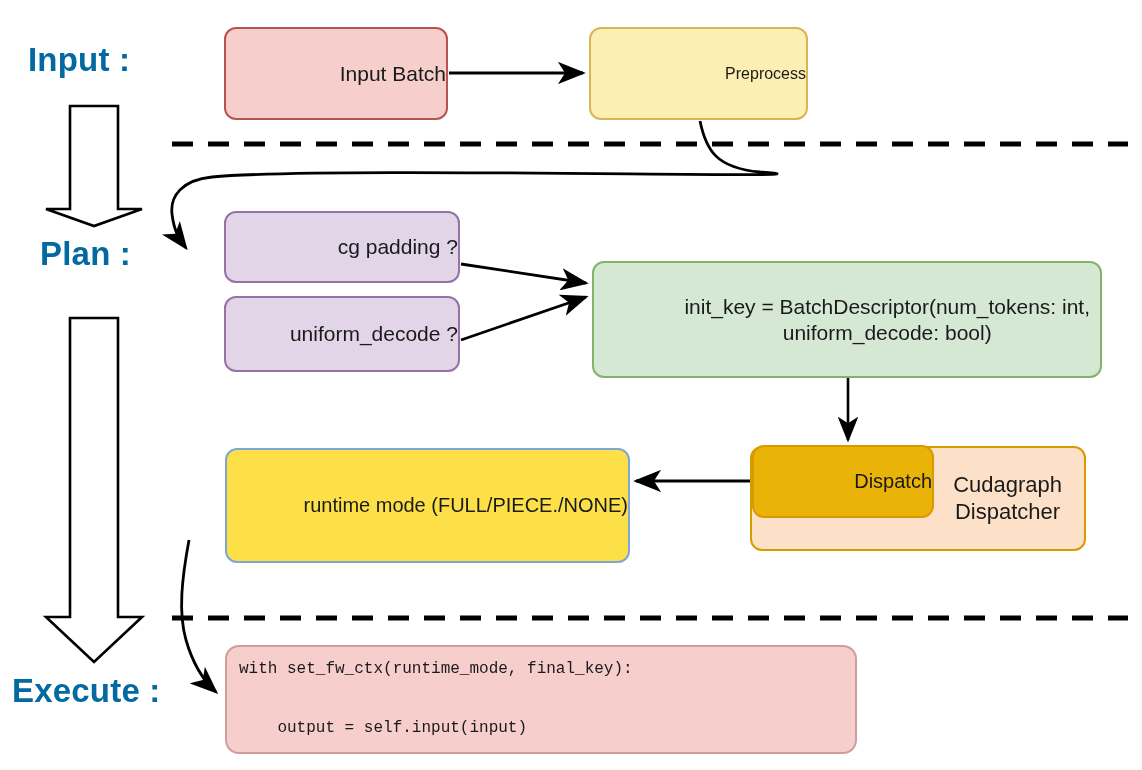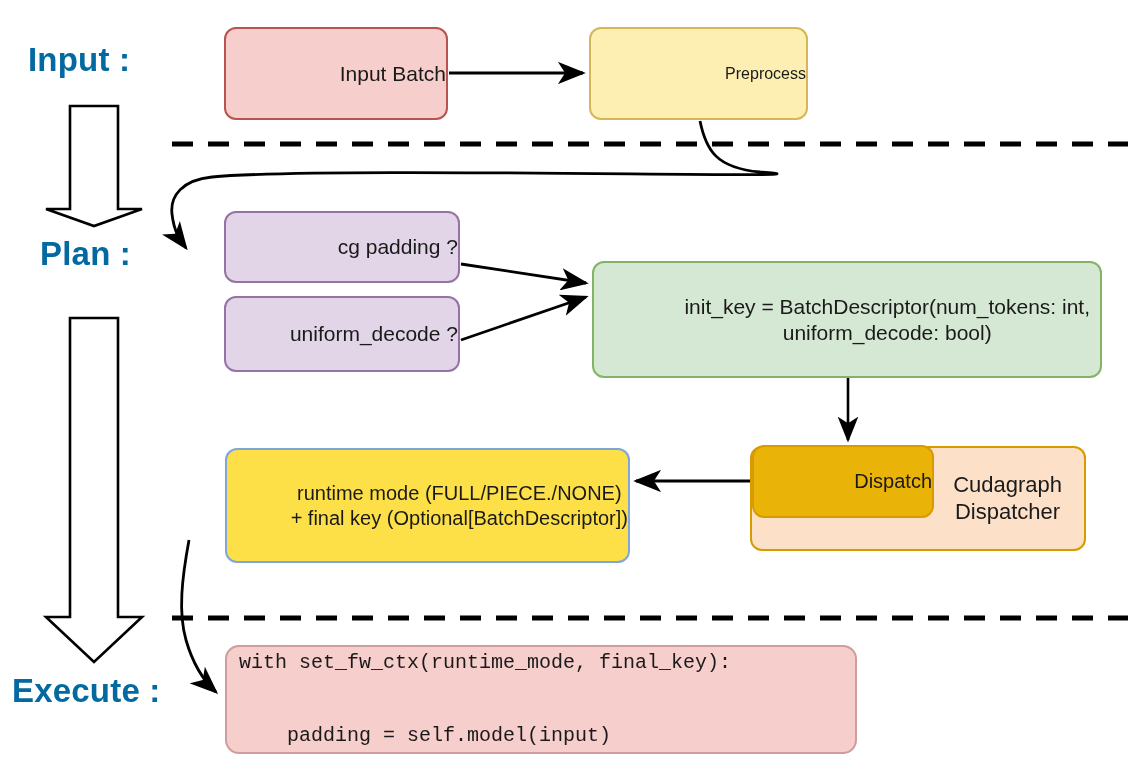--- a/index.html
+++ b/index.html
@@ -28,21 +28,21 @@
       background:#d5e8d4;border-color:#82b366;font-size:21px;padding:0 10px;margin-top:34px;}
   #n-cudagraph-dispatcher{left:750px;top:446px;width:336px;height:105px;
       background:#fce0c8;border-color:#d79b00;font-size:22px;
       justify-content:flex-end;padding-right:22px;}
   #n-dispatch{left:752px;top:445px;width:182px;height:73px;
       background:#eab308;border-color:#d79b00;font-size:20px;}
   #n-runtime-mode{left:225px;top:448px;width:405px;height:115px;
       background:#fde047;border-color:#7ea6d9;font-size:20px;}
   #n-exec-code{left:225px;top:645px;width:632px;height:109px;
       background:#f6cecc;border-color:#cf9d9b;border-radius:14px;
-      font-family:"Liberation Mono","DejaVu Sans Mono",monospace;font-size:20px;
+      font-family:"Liberation Mono","DejaVu Sans Mono",monospace;font-size:16px;
       justify-content:flex-start;padding-left:12px;align-items:center;}
   #n-exec-code .code{white-space:pre;text-align:left;}
   .nl{display:block;}
 </style>
 </head>
 <body>
 
 <div id="stage">
 
   <svg class="layer" viewBox="0 0 1142 770">
@@ -111,24 +111,23 @@
     </span>
   </div>
 
   <div class="node" id="n-dispatch">
     <span>Dispatch</span>
   </div>
 
   <div class="node" id="n-runtime-mode">
     <span>
       <span class="nl">runtime mode (FULL/PIECE./NONE)</span>
-      <span class="nl">+ final key (Optional[BatchDescriptor])</span>
     </span>
   </div>
 
   <div class="node" id="n-exec-code">
     <span class="code">
       <span class="nl">with set_fw_ctx(runtime_mode, final_key):</span>
-      <span class="nl">    padding = self.model(input)</span>
+      <span class="nl">    output = self.input(input)</span>
     </span>
   </div>
 
 </div>
 
 </body></html>

